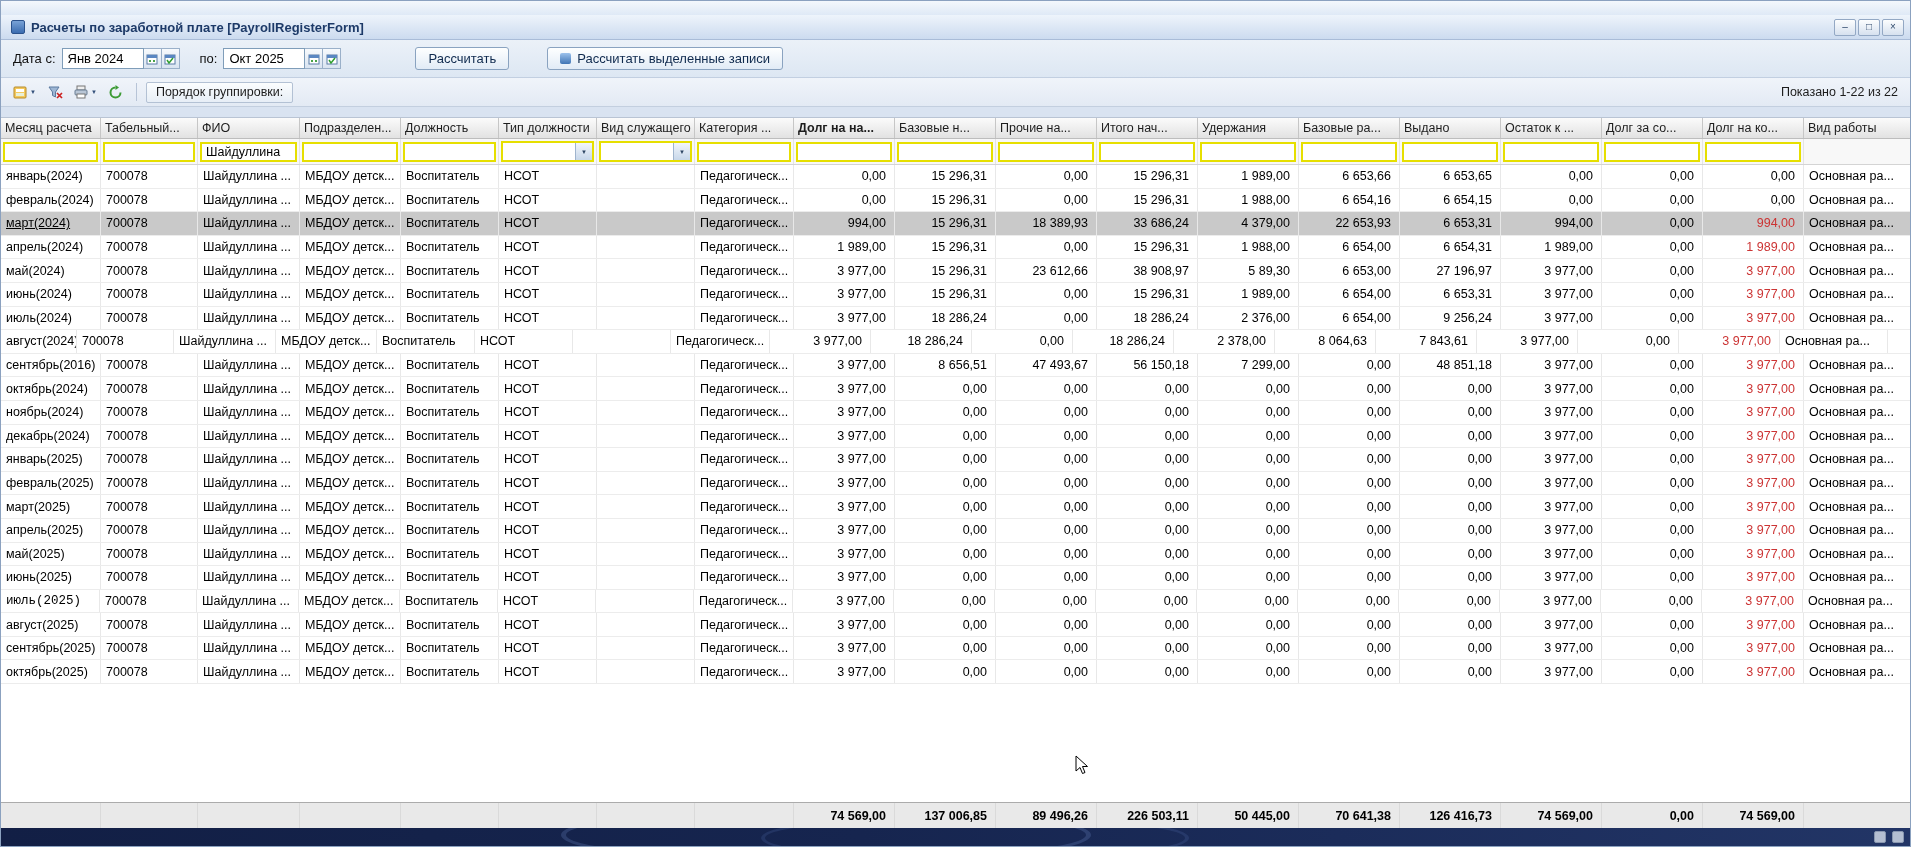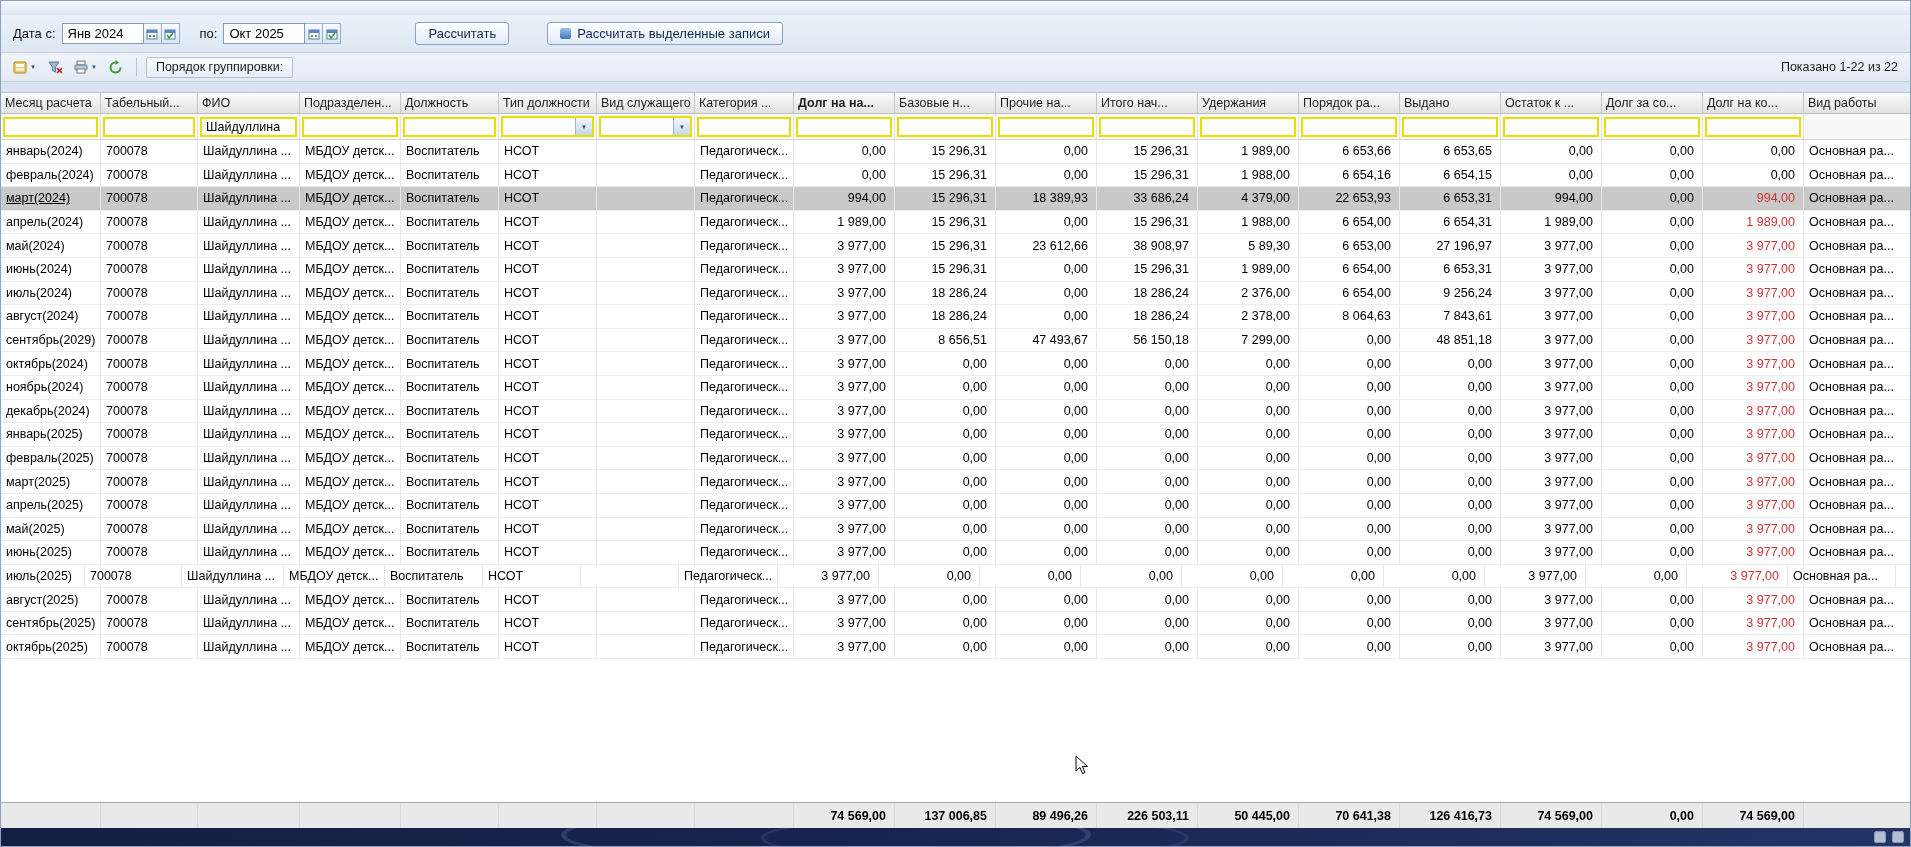--- a/index.html
+++ b/index.html
@@ -96,20 +96,29 @@
 
   .cursor { position:absolute; left:1075px; top:755px; z-index:50; pointer-events:none; }
 </style>
 </head>
 <body>
 
 <div class="window">
 
   <div class="top-strip"></div>
 
+  <div class="titlebar">
+    <span class="title-icon"></span>
+    <span class="title-text">Расчеты по заработной плате [PayrollRegisterForm]</span>
+    <span class="win-buttons">
+      <button class="win-btn">–</button>
+      <button class="win-btn">□</button>
+      <button class="win-btn">×</button>
+    </span>
+  </div>
 
   <div class="toolbar1">
     <span class="lbl">Дата с:</span>
     <input class="datebox" value="Янв 2024" style="">
     <button class="mini-btn">
       <svg width="12" height="12" viewBox="0 0 12 12">
           <rect x="1" y="2" width="10" height="9" fill="#fff" stroke="#5a7ca6"></rect>
           <rect x="1" y="2" width="10" height="3" fill="#5a87c2"></rect>
           <rect x="3" y="7" width="2" height="2" fill="#49a349"></rect>
           <rect x="7" y="7" width="2" height="2" fill="#49a349"></rect>
@@ -192,21 +201,21 @@
         <div class="hcell" style="width: 101px;">Подразделен...</div>
         <div class="hcell" style="width: 98px;">Должность</div>
         <div class="hcell" style="width: 98px;">Тип должности</div>
         <div class="hcell" style="width: 98px;">Вид служащего</div>
         <div class="hcell" style="width: 99px;">Категория ...</div>
         <div class="hcell" style="width: 101px; font-weight: bold;">Долг на на...</div>
         <div class="hcell" style="width: 101px;">Базовые н...</div>
         <div class="hcell" style="width: 101px;">Прочие на...</div>
         <div class="hcell" style="width: 101px;">Итого нач...</div>
         <div class="hcell" style="width: 101px;">Удержания</div>
-        <div class="hcell" style="width: 101px;">Порядок ра...</div>
+        <div class="hcell" style="width: 101px;">Базовые ра...</div>
         <div class="hcell" style="width: 101px;">Выдано</div>
         <div class="hcell" style="width: 101px;">Остаток к ...</div>
         <div class="hcell" style="width: 101px;">Долг за со...</div>
         <div class="hcell" style="width: 101px;">Долг на ко...</div>
         <div class="hcell" style="width: 108px;">Вид работы</div>
       </div>
     <div class="frow">
         <div class="fcell" style="width: 100px;">
           <input class="fbox" style="">
         </div>
@@ -411,42 +420,42 @@
           <div class="cell num" style="width: 101px;">18 286,24</div>
           <div class="cell num" style="width: 101px;">2 376,00</div>
           <div class="cell num" style="width: 101px;">6 654,00</div>
           <div class="cell num" style="width: 101px;">9 256,24</div>
           <div class="cell num" style="width: 101px;">3 977,00</div>
           <div class="cell num" style="width: 101px;">0,00</div>
           <div class="cell num red" style="width: 101px;">3 977,00</div>
           <div class="cell" style="width: 108px;">Основная ра...</div>
         </div>
         <div class="trow">
-          <div class="cell" style="width: 100px;">август(2024)</div>
+          <div class="cell" style="width: 76px;">август(2024)</div>
           <div class="cell" style="width: 97px;">700078</div>
           <div class="cell" style="width: 102px;">Шайдуллина ...</div>
           <div class="cell" style="width: 101px;">МБДОУ детск...</div>
           <div class="cell" style="width: 98px;">Воспитатель</div>
           <div class="cell" style="width: 98px;">НСОТ</div>
           <div class="cell" style="width: 98px;"></div>
           <div class="cell" style="width: 99px;">Педагогическ...</div>
           <div class="cell num" style="width: 101px;">3 977,00</div>
           <div class="cell num" style="width: 101px;">18 286,24</div>
           <div class="cell num" style="width: 101px;">0,00</div>
           <div class="cell num" style="width: 101px;">18 286,24</div>
           <div class="cell num" style="width: 101px;">2 378,00</div>
           <div class="cell num" style="width: 101px;">8 064,63</div>
           <div class="cell num" style="width: 101px;">7 843,61</div>
           <div class="cell num" style="width: 101px;">3 977,00</div>
           <div class="cell num" style="width: 101px;">0,00</div>
           <div class="cell num red" style="width: 101px;">3 977,00</div>
           <div class="cell" style="width: 108px;">Основная ра...</div>
         </div>
         <div class="trow">
-          <div class="cell" style="width: 100px;">сентябрь(2029)</div>
+          <div class="cell" style="width: 100px;">сентябрь(2016)</div>
           <div class="cell" style="width: 97px;">700078</div>
           <div class="cell" style="width: 102px;">Шайдуллина ...</div>
           <div class="cell" style="width: 101px;">МБДОУ детск...</div>
           <div class="cell" style="width: 98px;">Воспитатель</div>
           <div class="cell" style="width: 98px;">НСОТ</div>
           <div class="cell" style="width: 98px;"></div>
           <div class="cell" style="width: 99px;">Педагогическ...</div>
           <div class="cell num" style="width: 101px;">3 977,00</div>
           <div class="cell num" style="width: 101px;">8 656,51</div>
           <div class="cell num" style="width: 101px;">47 493,67</div>
@@ -642,21 +651,21 @@
           <div class="cell num" style="width: 101px;">0,00</div>
           <div class="cell num" style="width: 101px;">0,00</div>
           <div class="cell num" style="width: 101px;">0,00</div>
           <div class="cell num" style="width: 101px;">0,00</div>
           <div class="cell num" style="width: 101px;">3 977,00</div>
           <div class="cell num" style="width: 101px;">0,00</div>
           <div class="cell num red" style="width: 101px;">3 977,00</div>
           <div class="cell" style="width: 108px;">Основная ра...</div>
         </div>
         <div class="trow">
-          <div class="cell" style="width: 84px;">июль(2025)</div>
+          <div class="cell" style="width: 99px; font-family: Liberation Mono, monospace;">июль(2025)</div>
           <div class="cell" style="width: 97px;">700078</div>
           <div class="cell" style="width: 102px;">Шайдуллина ...</div>
           <div class="cell" style="width: 101px;">МБДОУ детск...</div>
           <div class="cell" style="width: 98px;">Воспитатель</div>
           <div class="cell" style="width: 98px;">НСОТ</div>
           <div class="cell" style="width: 98px;"></div>
           <div class="cell" style="width: 99px;">Педагогическ...</div>
           <div class="cell num" style="width: 101px;">3 977,00</div>
           <div class="cell num" style="width: 101px;">0,00</div>
           <div class="cell num" style="width: 101px;">0,00</div>

